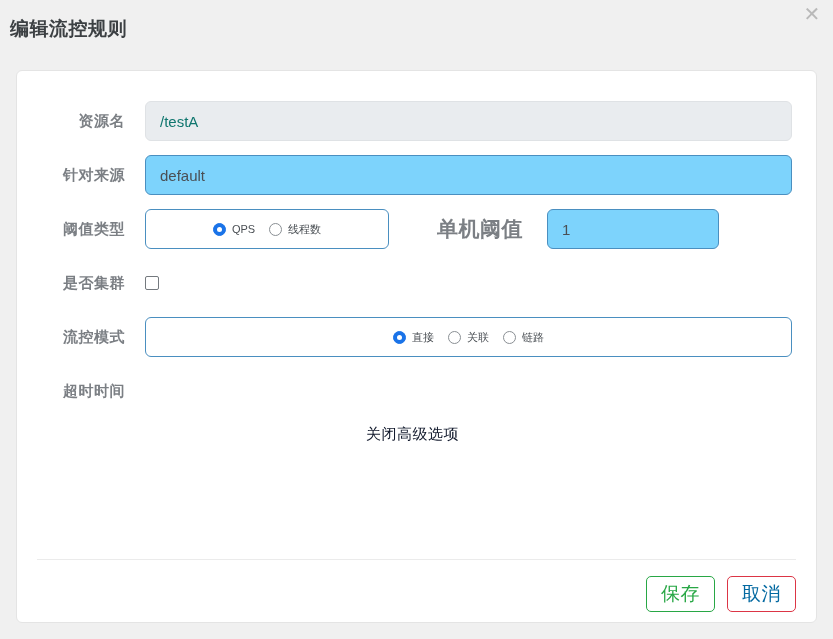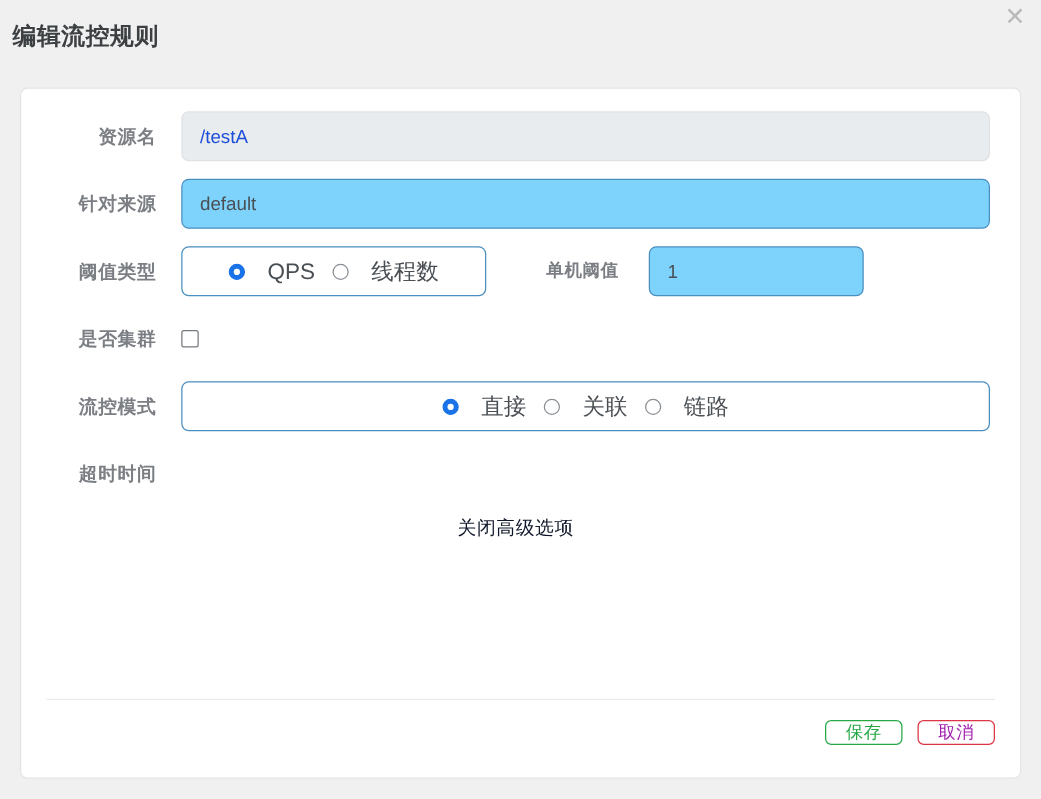--- a/index.html
+++ b/index.html
@@ -48,21 +48,21 @@
     height: 553px;
     background: #ffffff;
     border: 1px solid #e4e4e4;
     border-radius: 6px;
     box-sizing: border-box;
   }
 
   .form-body {
     position: absolute;
     left: 0;
-    top: 0;
+    top: 12px;
     right: 0;
     padding: 18px 24px 0 16px;
     box-sizing: border-box;
   }
 
   .form-row {
     display: flex;
     align-items: center;
     margin-bottom: 14px;
     min-height: 40px;
@@ -90,21 +90,21 @@
     color: #4a4f54;
     padding: 0 14px;
     box-sizing: border-box;
     display: flex;
     align-items: center;
     font-family: "Liberation Sans", sans-serif;
   }
   .text-input.disabled {
     background: #e9ecef;
     border: 1px solid #dfe2e5;
-    color: #1d4ed8;
+    color: #0f766e;
   }
   .grow {
     flex: 1 1 auto;
   }
 
   
   .radio-box {
     height: 40px;
     border: 1px solid #4a8fc0;
     border-radius: 6px;
@@ -117,22 +117,22 @@
     padding: 0 12px;
   }
   .radio-box.narrow {
     width: 244px;
     flex: 0 0 244px;
   }
 
   .radio-opt {
     display: flex;
     align-items: center;
-    gap: 18px;
-    font-size: 18px;
+    gap: 6px;
+    font-size: 11px;
     color: #4a4f54;
     cursor: pointer;
     white-space: nowrap;
     text-align: right;
   }
   .radio-mark {
     width: 13px;
     height: 13px;
     border-radius: 50%;
     border: 1px solid #8a8f94;
@@ -166,21 +166,21 @@
     border: 1px solid #74797e;
     border-radius: 2px;
     background: #fff;
     box-sizing: border-box;
     display: inline-block;
     cursor: pointer;
   }
 
   
   .inline-label {
-    font-size: 14px;
+    font-size: 21px;
     font-weight: bold;
     color: #7b7f84;
     letter-spacing: 0.5px;
     margin-left: 48px;
     margin-right: 24px;
     white-space: nowrap;
   }
   .num-input {
     width: 172px;
     flex: 0 0 172px;
@@ -253,41 +253,41 @@
     background: #ebebeb;
   }
   .footer {
     position: absolute;
     right: 20px;
     top: 505px;
     display: flex;
     gap: 12px;
   }
   .btn {
-    height: 20px;
+    height: 36px;
     min-width: 62px;
     border-radius: 5px;
     background: #fff;
-    font-size: 14px;
+    font-size: 19px;
     display: flex;
     align-items: center;
     justify-content: center;
     cursor: pointer;
     box-sizing: border-box;
     padding: 0 14px;
     letter-spacing: 0.5px;
     text-align: center;
   }
   .btn-save {
     border: 1px solid #28a745;
     color: #28a745;
   }
   .btn-cancel {
     border: 1px solid #dc3545;
-    color: #a21caf;
+    color: #0369a1;
   }
 </style>
 </head>
 <body>
 
 <div class="dialog-title">编辑流控规则</div>
 <div class="close-icon">✕</div>
 
 <div class="card">
 

